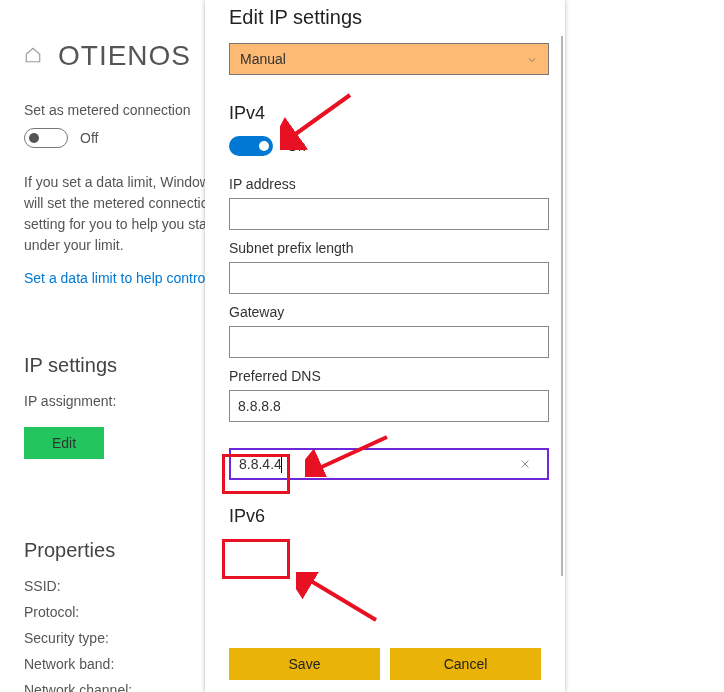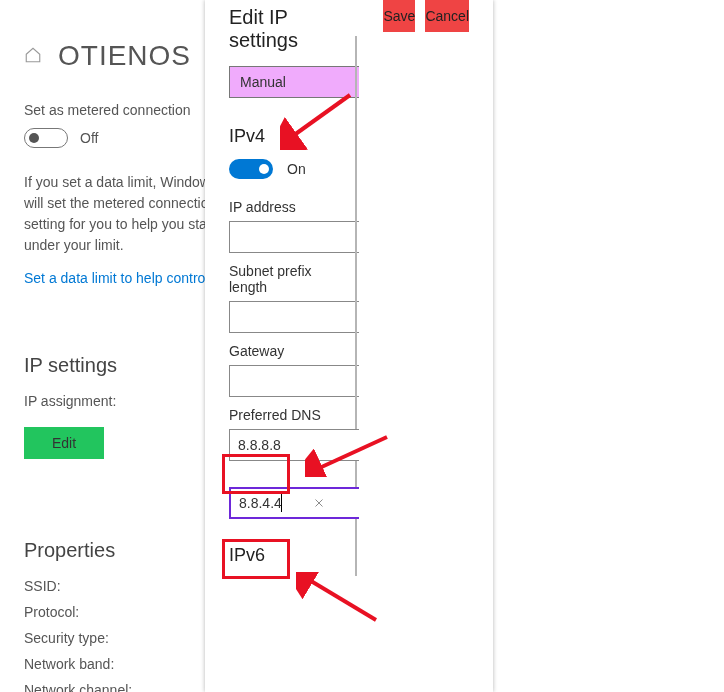--- a/index.html
+++ b/index.html
@@ -93,44 +93,44 @@
     font-size: 14px;
     color: #333;
     cursor: pointer;
   }
 
   
   .dialog {
     position: absolute;
     left: 205px;
     top: 0;
-    width: 288px;
+    width: 360px;
     height: 692px;
     background: #fff;
     box-shadow: -1px 0 4px rgba(0,0,0,.15), 1px 0 4px rgba(0,0,0,.15);
     display: flex;
-    flex-direction: row;
+    flex-direction: column;
   }
   .dialog-scroll {
     flex: 1;
     overflow: hidden;
     padding: 0 24px 0 24px;
     position: relative;
   }
   .dialog-title {
     font-size: 20px;
     font-weight: 400;
     color: #222;
     margin: 6px 0 14px 0;
   }
   .select-box {
     width: 320px;
     height: 32px;
     border: 1px solid #777;
-    background: #f0abfc;
+    background: #fdba74;
     display: flex;
     align-items: center;
     justify-content: space-between;
     padding: 0 10px;
     font-size: 14px;
     color: #333;
     margin-bottom: 28px;
     cursor: pointer;
   }
   .chev { width: 12px; height: 12px; }
@@ -198,21 +198,21 @@
   }
 
   .dialog-footer {
     display: flex;
     gap: 10px;
     padding: 0 24px 12px 24px;
   }
   .foot-btn {
     flex: 1;
     height: 32px;
-    background: #ef4444;
+    background: #eab308;
     border: none;
     font-size: 14px;
     color: #222;
     cursor: pointer;
   }
 
   
   .scroll-track {
     position: absolute;
     right: 2px;

